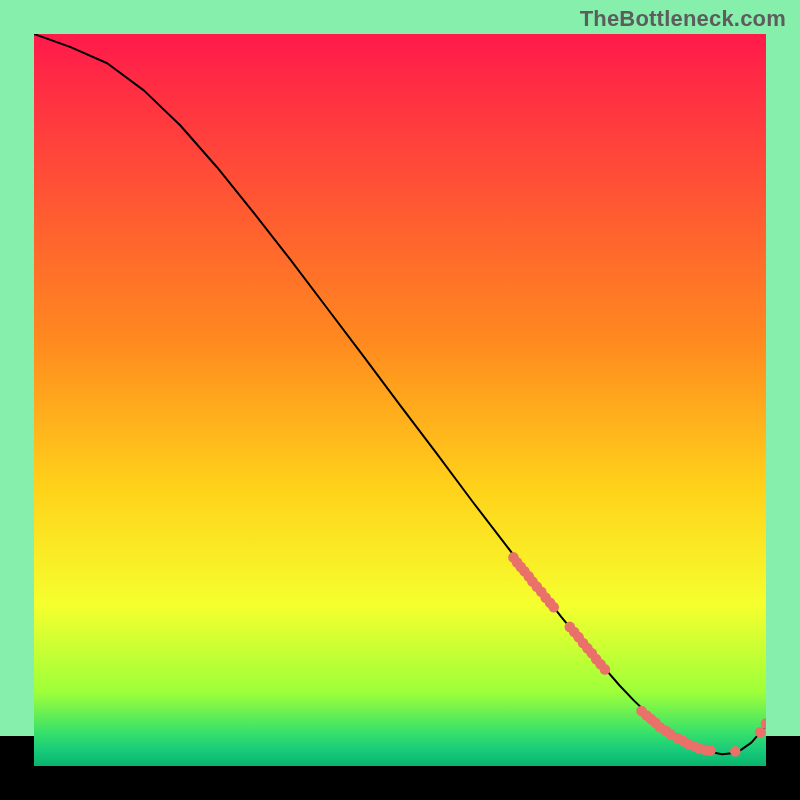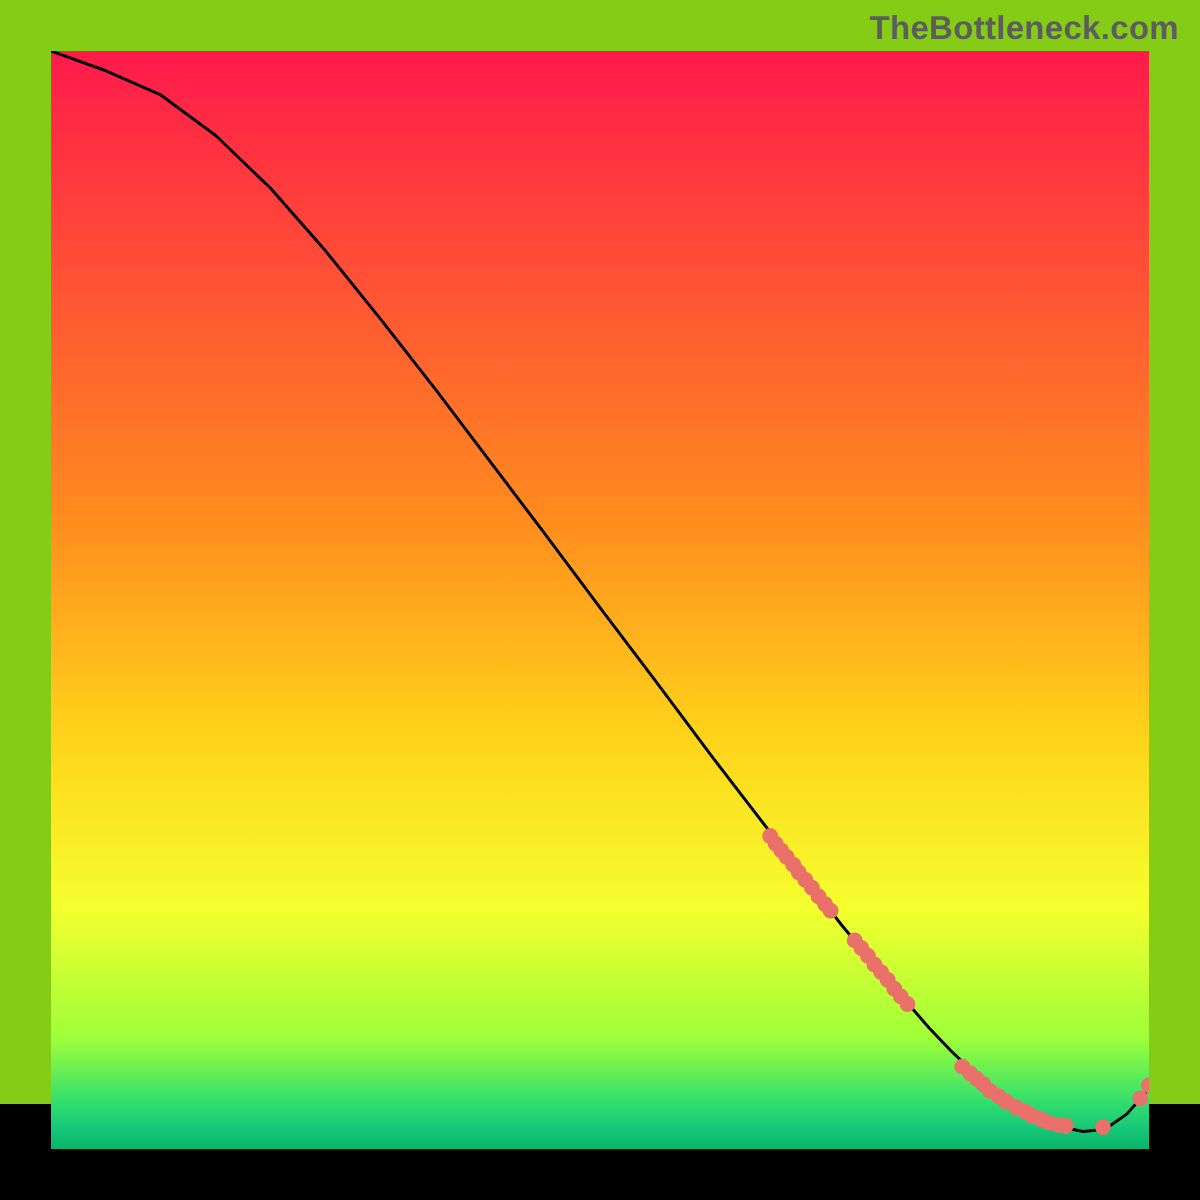--- a/index.html
+++ b/index.html
@@ -4,21 +4,21 @@
 <style>
   html, body {
     margin: 0; padding: 0;
     width: 800px; height: 800px;
     background: #000;
     font-family: Arial, Helvetica, sans-serif;
   }
   .frame {
     position: relative;
     width: 800px; height: 736px;
-    background: #84cc16;
+    background: #86efac;
   }
   .watermark {
     position: absolute;
     top: 6px; right: 14px;
     color: #5d5d5d;
     font-size: 22px;
     font-weight: 600;
     letter-spacing: 0.2px;
   }
   .plot-area {

